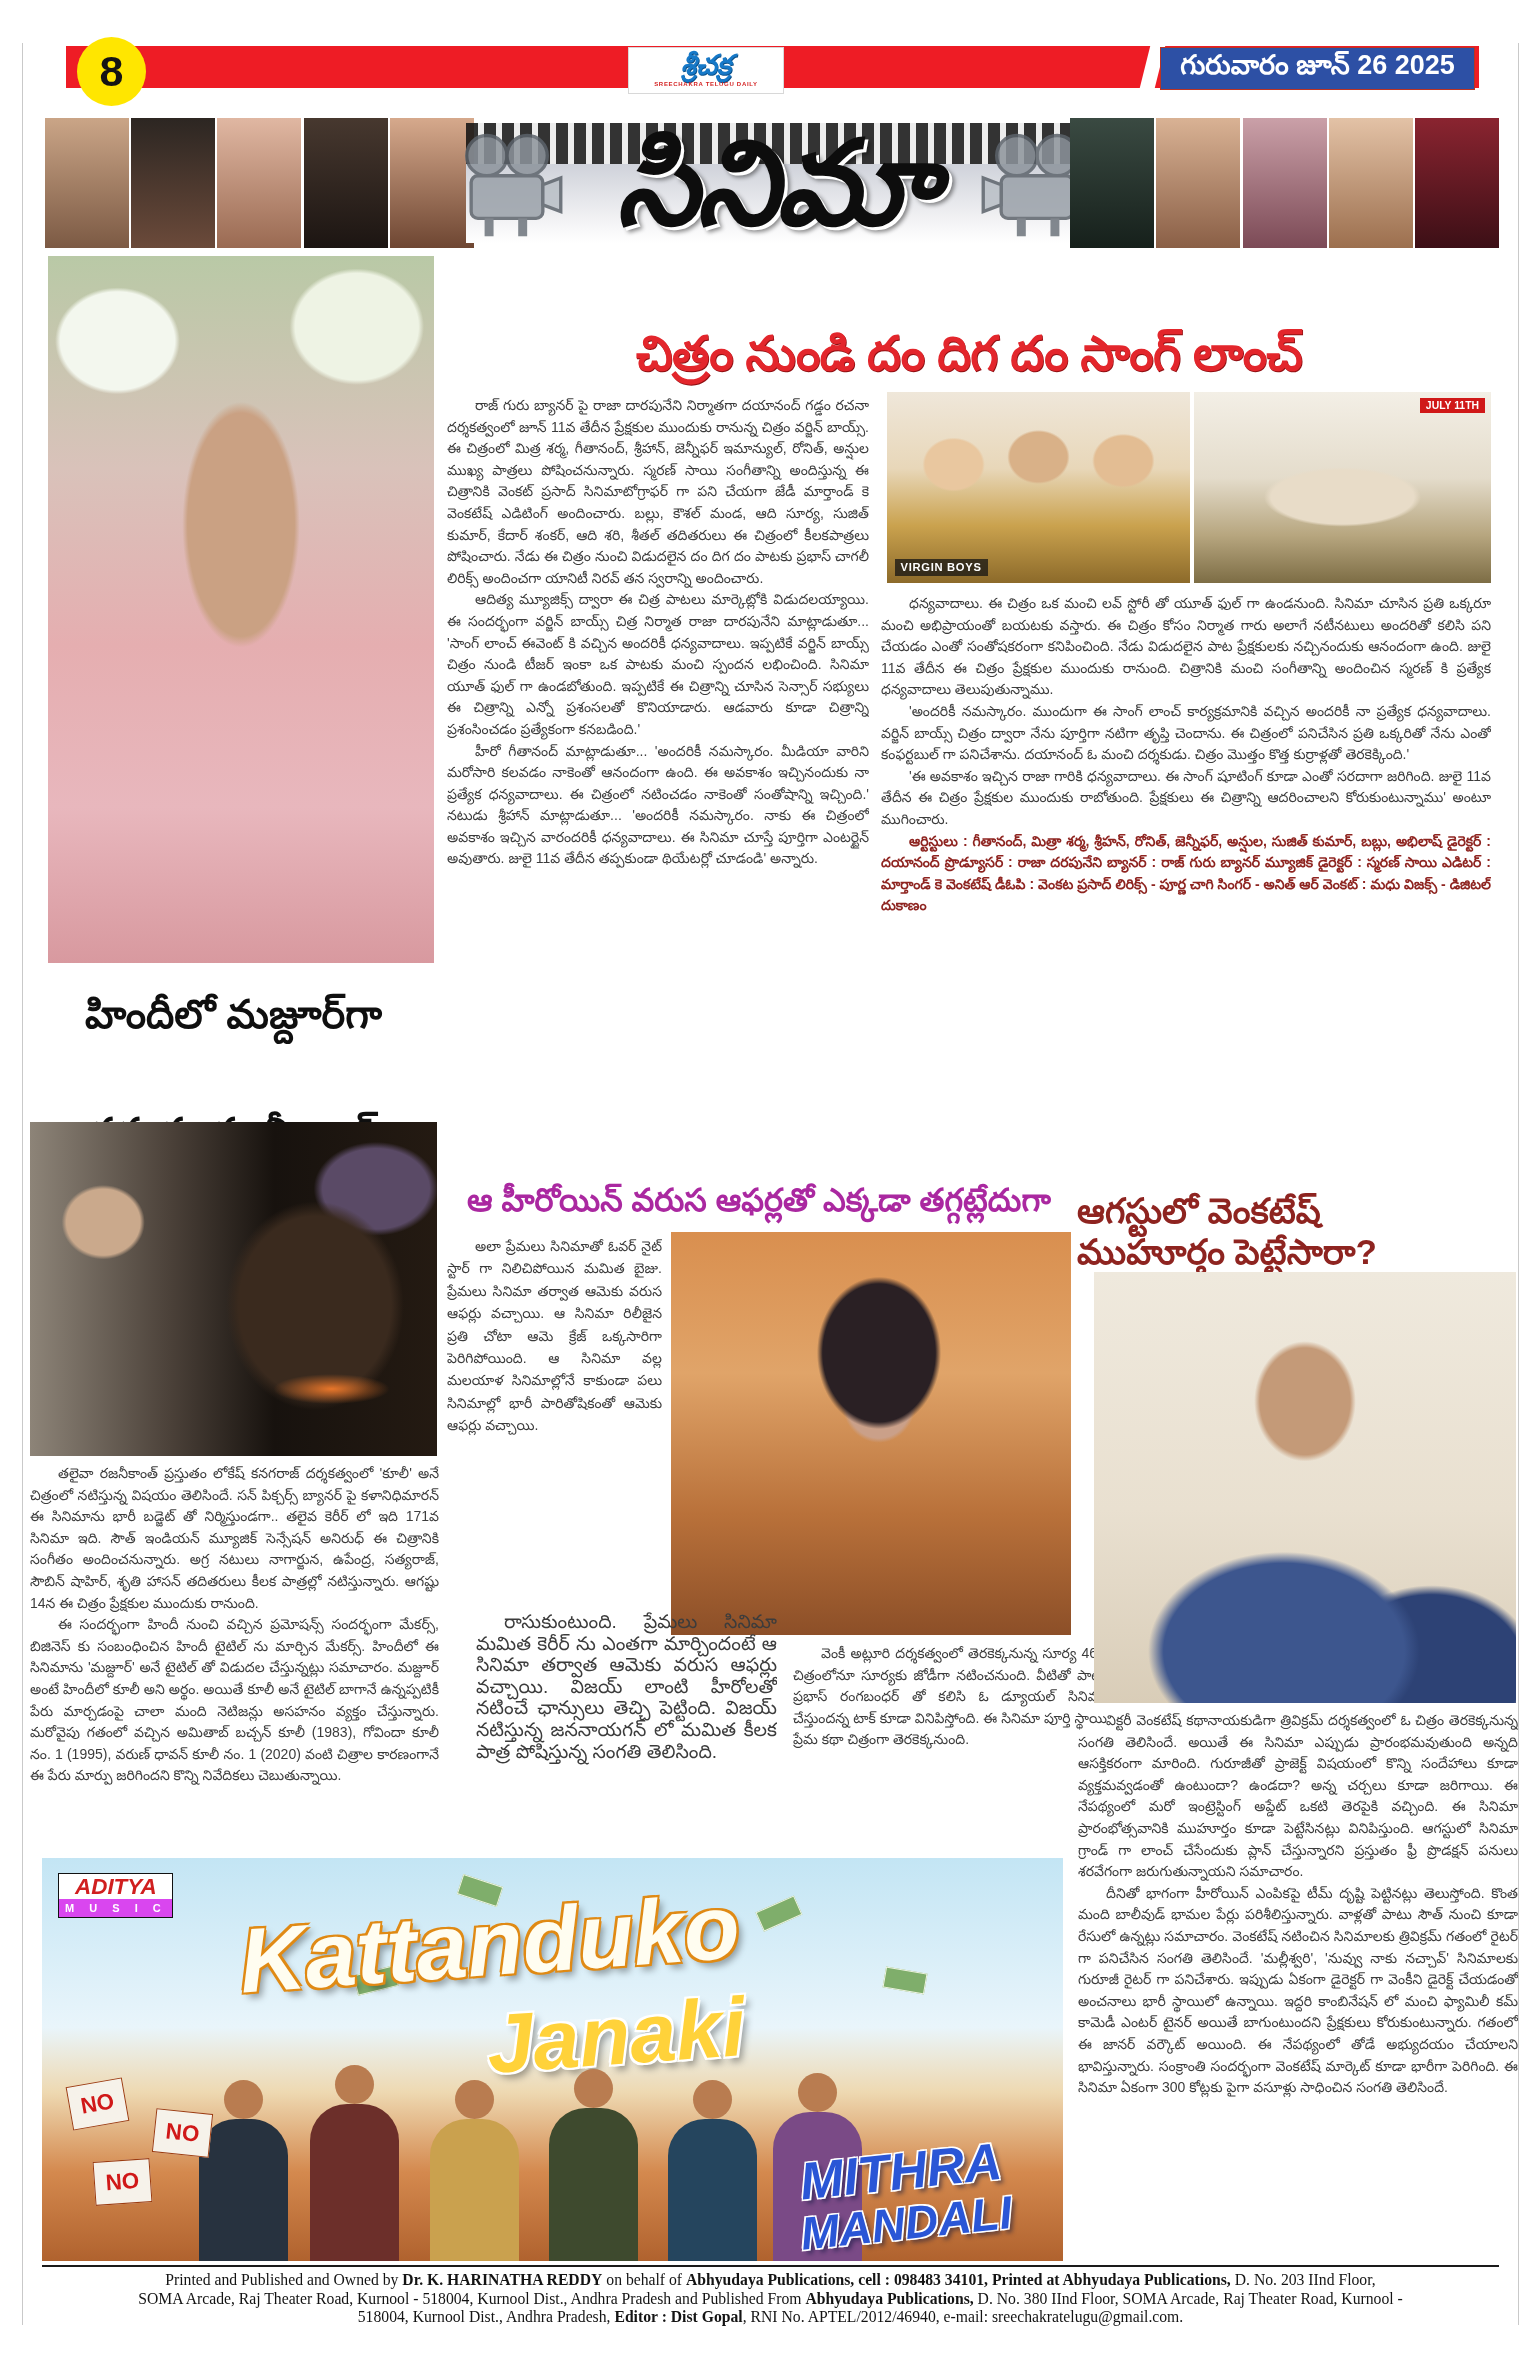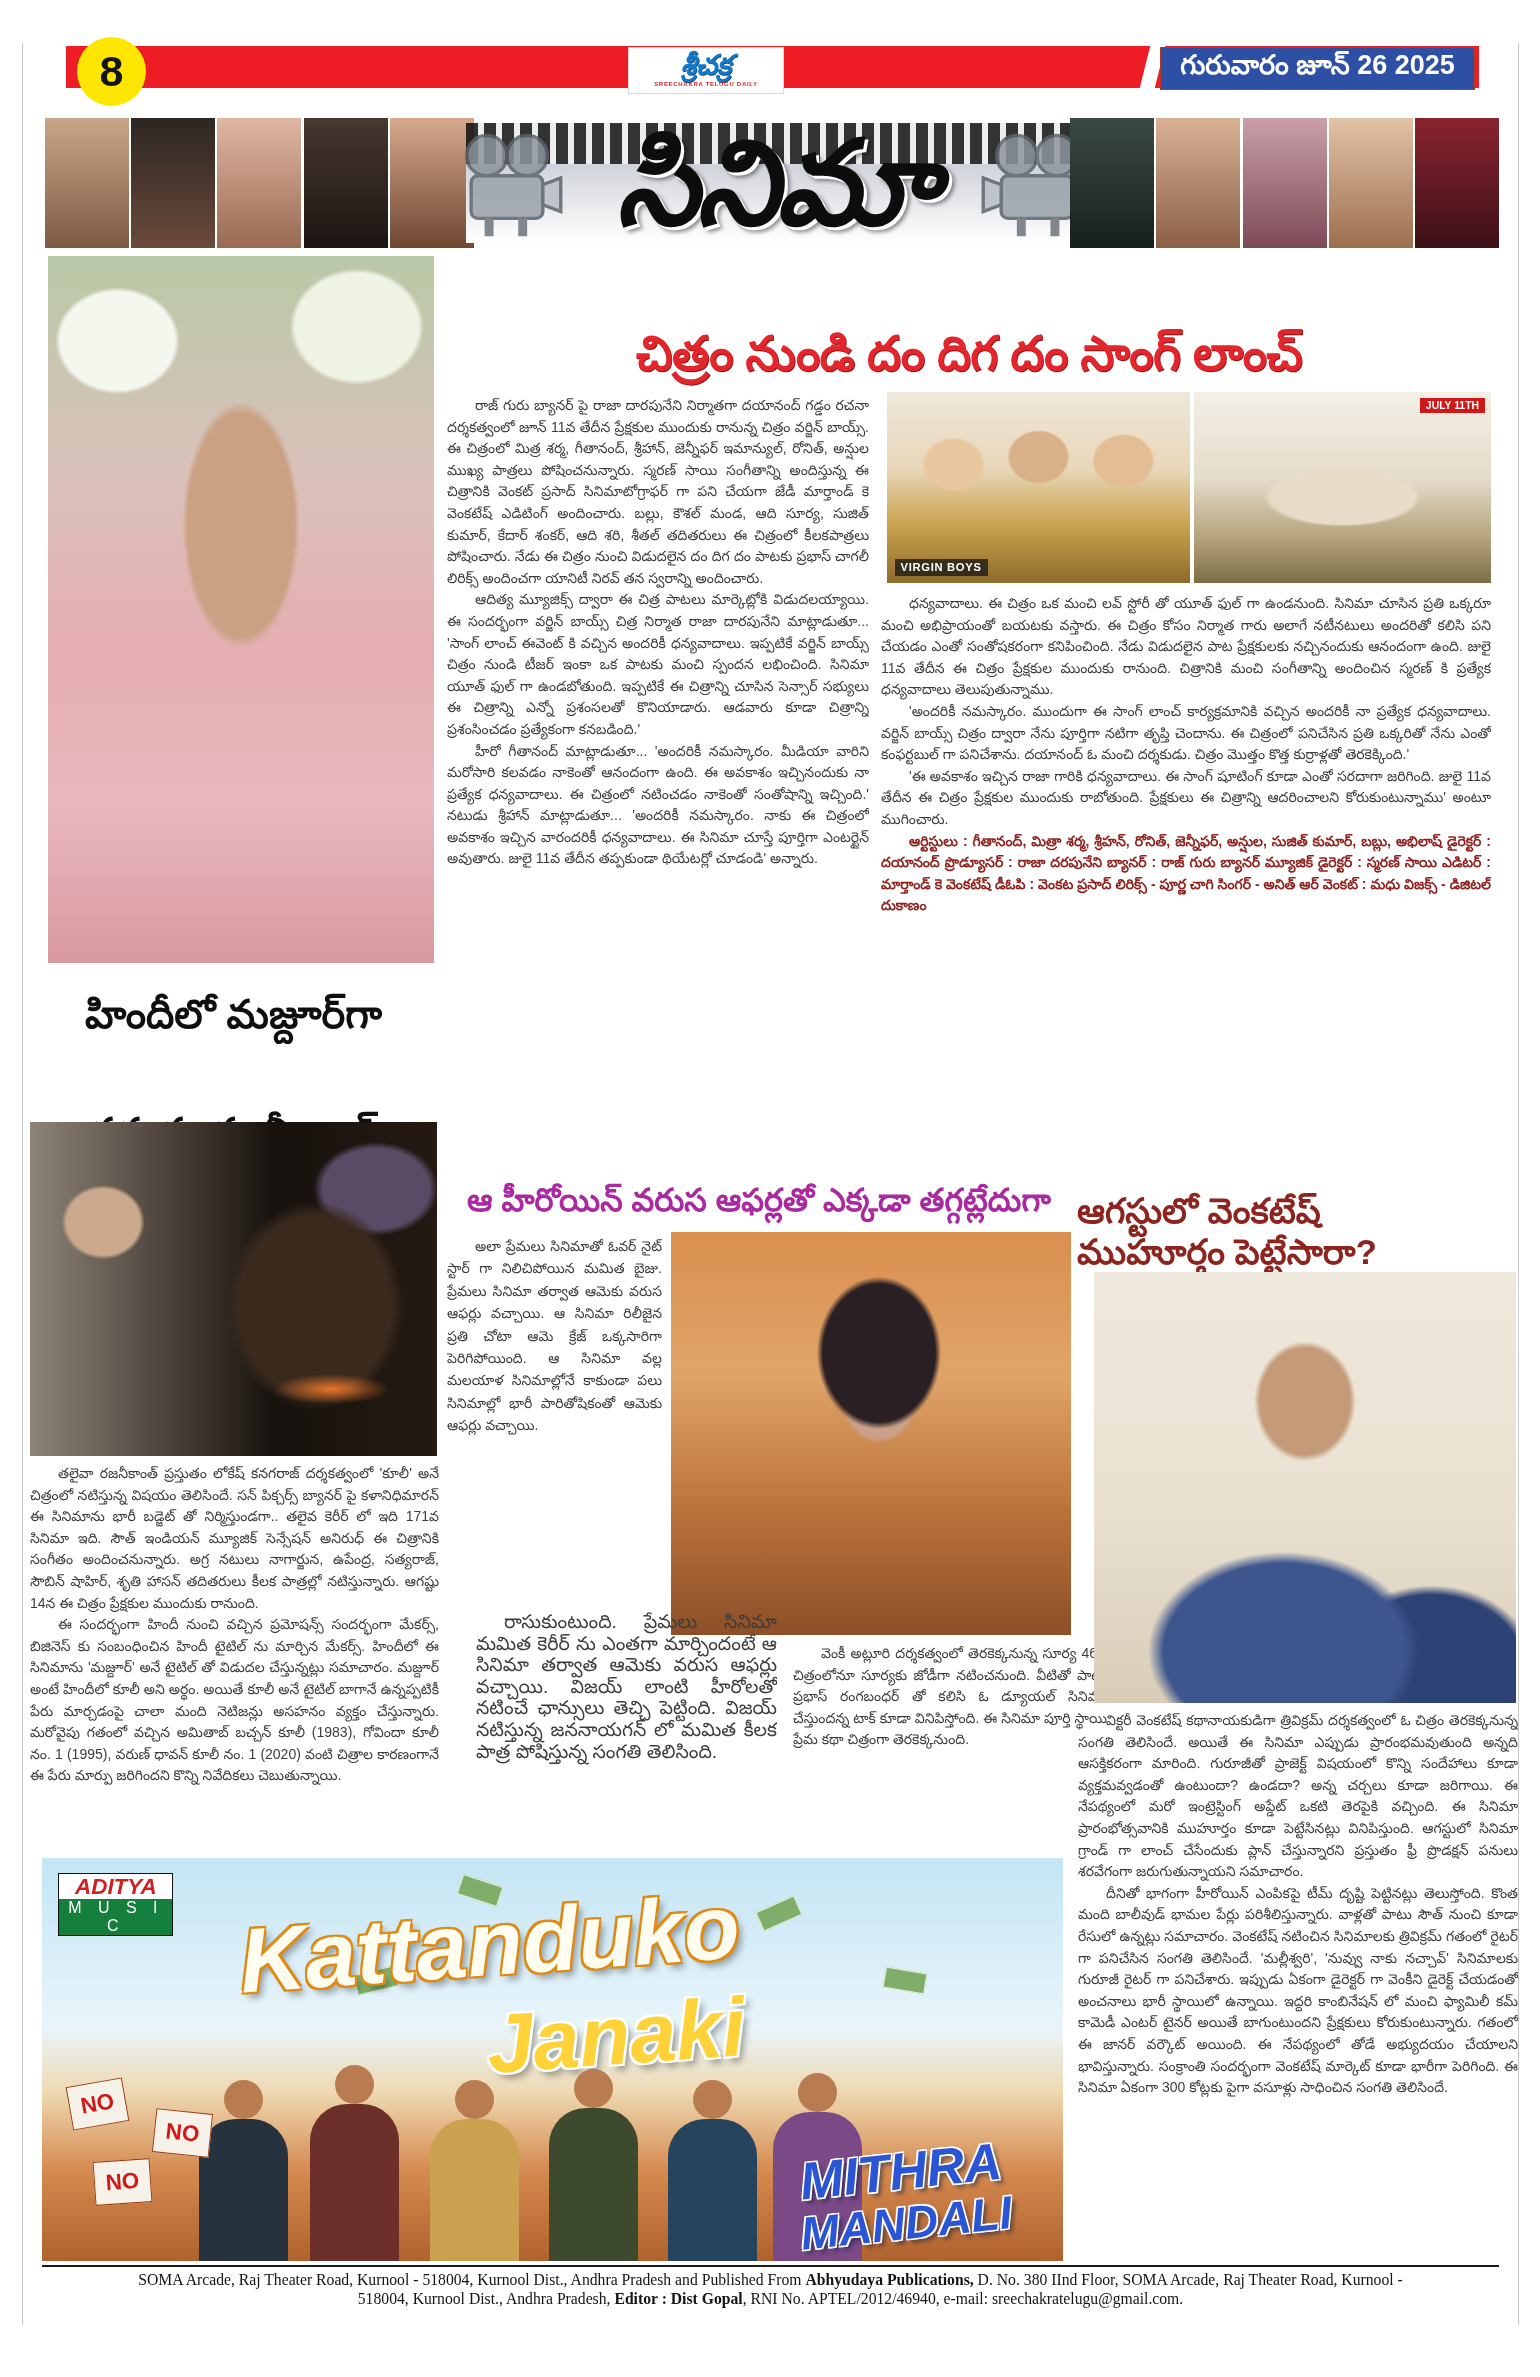--- a/index.html
+++ b/index.html
@@ -102,21 +102,21 @@
   .her-c3{left:757px;top:1643px;width:314px;height:194px;font-size:14px;line-height:21.6px;margin-left:36px;}
   .ven-body{left:1078px;top:1710px;width:440px;height:549px;font-size:14px;line-height:21.6px;}
   
   .ad{position:absolute;left:42px;top:1858px;width:1021px;height:403px;overflow:hidden;
     background:linear-gradient(180deg,#c5e6f4 0%,#e6f4fa 40%,#ecd9b4 56%,#dionine 0,#d08a52 74%,#b5662f 100%);}
   .ad-sky{position:absolute;inset:0;
     background:linear-gradient(180deg,#c3e5f4 0%,#e9f5fb 42%,#eed9b2 58%,#d4894e 78%,#b0622e 100%);}
   .aditya{position:absolute;left:16.4px;top:15px;width:113px;background:#fff;border:1.5px solid #111;
     text-align:center;z-index:4;}
   .aditya .a1{font-size:22.4px;font-weight:bold;font-style:italic;color:#d01f1f;line-height:25px;}
-  .aditya .a2{background:#15803d;color:#fff;font-size:16px;font-weight:normal;letter-spacing:6px;
+  .aditya .a2{background:#d946ef;color:#fff;font-size:11px;font-weight:bold;letter-spacing:6px;
     line-height:18px;}
   .kat1{position:absolute;left:112px;top:34px;width:671px;text-align:center;z-index:3;
     font-size:91px;font-weight:bold;font-style:italic;color:#fffdf0;transform:rotate(-4deg);
     text-shadow:2.2px 2.2px 0 #e08a14,-2.2px 2.2px 0 #e08a14,2.2px -2.2px 0 #e08a14,-2.2px -2.2px 0 #e08a14,4.5px 6px 7.5px rgba(0,0,0,.35);}
   .kat2{position:absolute;left:313px;top:130px;width:522px;text-align:center;z-index:3;
     font-size:83px;font-weight:bold;font-style:italic;color:#ffd23a;transform:rotate(-4deg);
     text-shadow:2.2px 2.2px 0 #fff,-2.2px 2.2px 0 #fff,2.2px -2.2px 0 #fff,-2.2px -2.2px 0 #fff,4.5px 6px 7.5px rgba(0,0,0,.35);}
   .noCard{position:absolute;width:55px;height:42px;background:#f6f2ea;border:1.5px solid #9c3c10;
     display:flex;align-items:center;justify-content:center;font-size:22.4px;font-weight:bold;
     color:#d01818;z-index:4;}
@@ -270,17 +270,18 @@
     <div class="fig f5"></div>
     <div class="fig f6"></div>
     <div class="mithra">
       <div class="m1">MITHRA</div>
       <div class="m2">MANDALI</div>
     </div>
   </div>
 
   <div class="foot-rule"></div>
   <div class="footer">
+    <div><span>Printed and Published and Owned by </span><span class="b">Dr. K. HARINATHA REDDY</span><span> on behalf of </span><span class="b">Abhyudaya Publications, cell : 098483 34101, Printed at Abhyudaya Publications,</span><span> D. No. 203 IInd Floor,</span></div>
     <div><span>SOMA Arcade, Raj Theater Road, Kurnool - 518004, Kurnool Dist., Andhra Pradesh and Published From </span><span class="b">Abhyudaya Publications,</span><span> D. No. 380 IInd Floor, SOMA Arcade, Raj Theater Road, Kurnool -</span></div>
     <div><span>518004, Kurnool Dist., Andhra Pradesh, </span><span class="b">Editor : Dist Gopal</span><span>, RNI No. APTEL/2012/46940, e-mail: sreechakratelugu@gmail.com.</span></div>
   </div>
 </div>
 
 
 </body></html>

